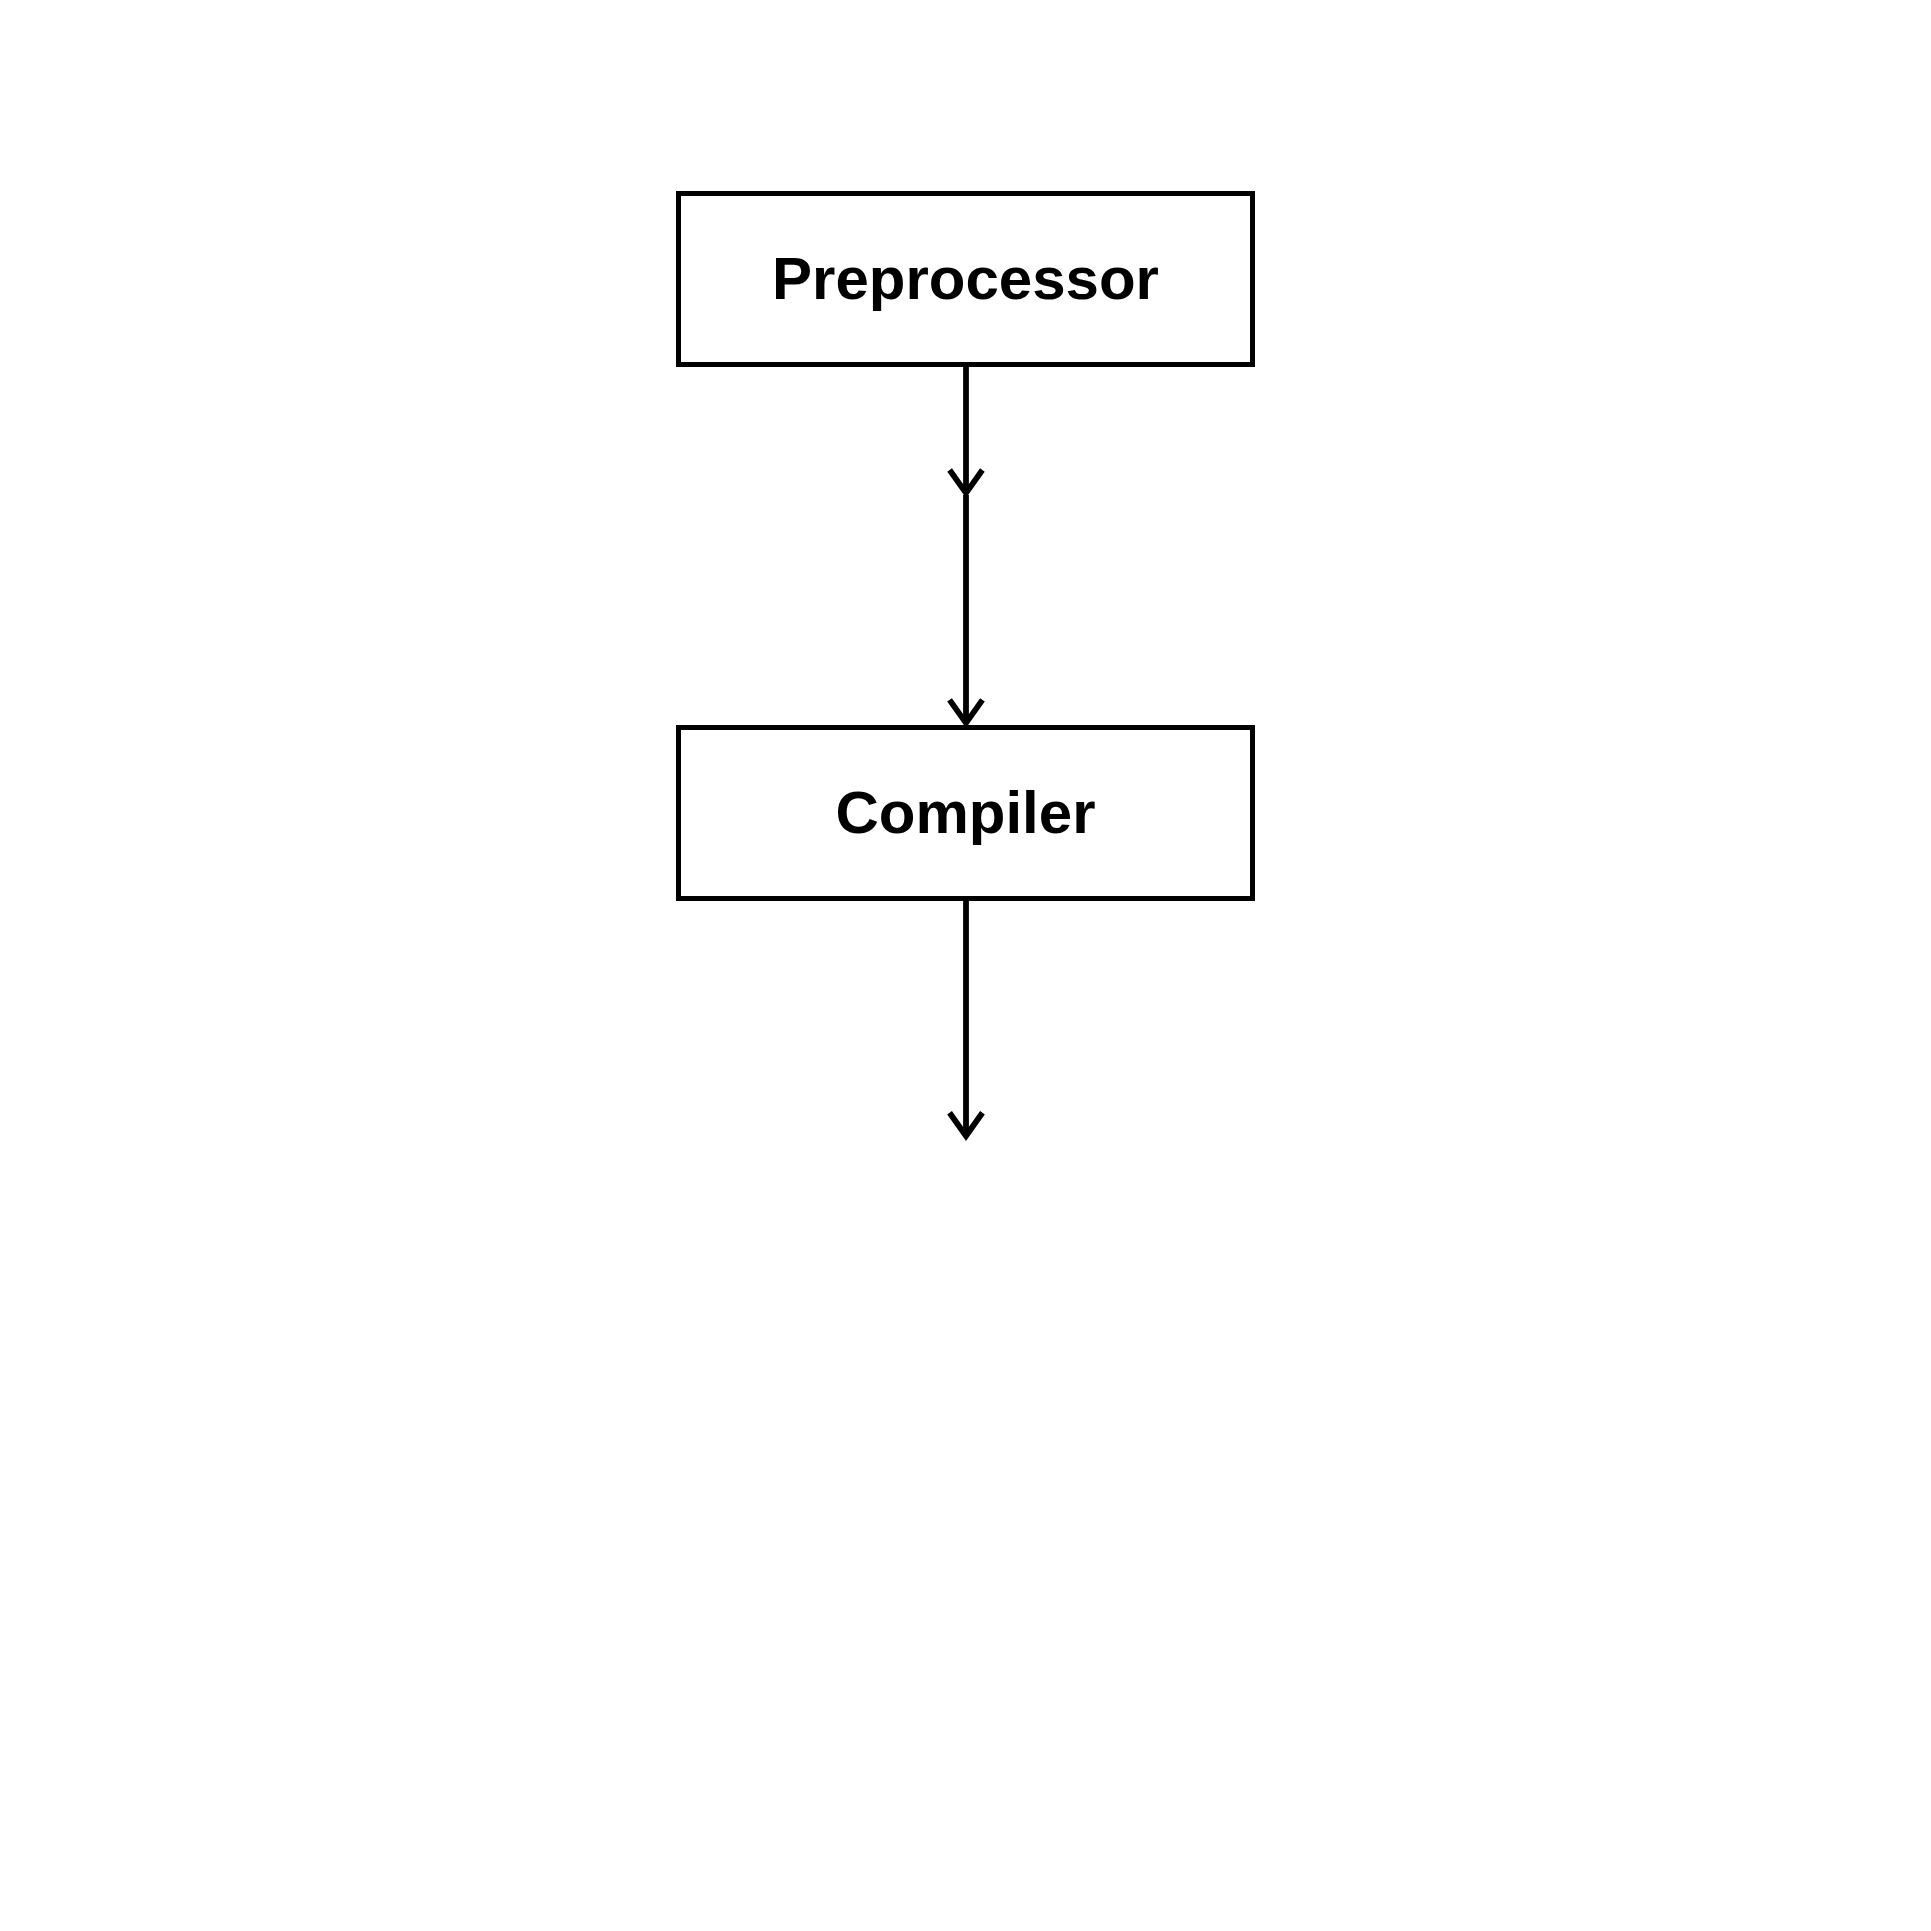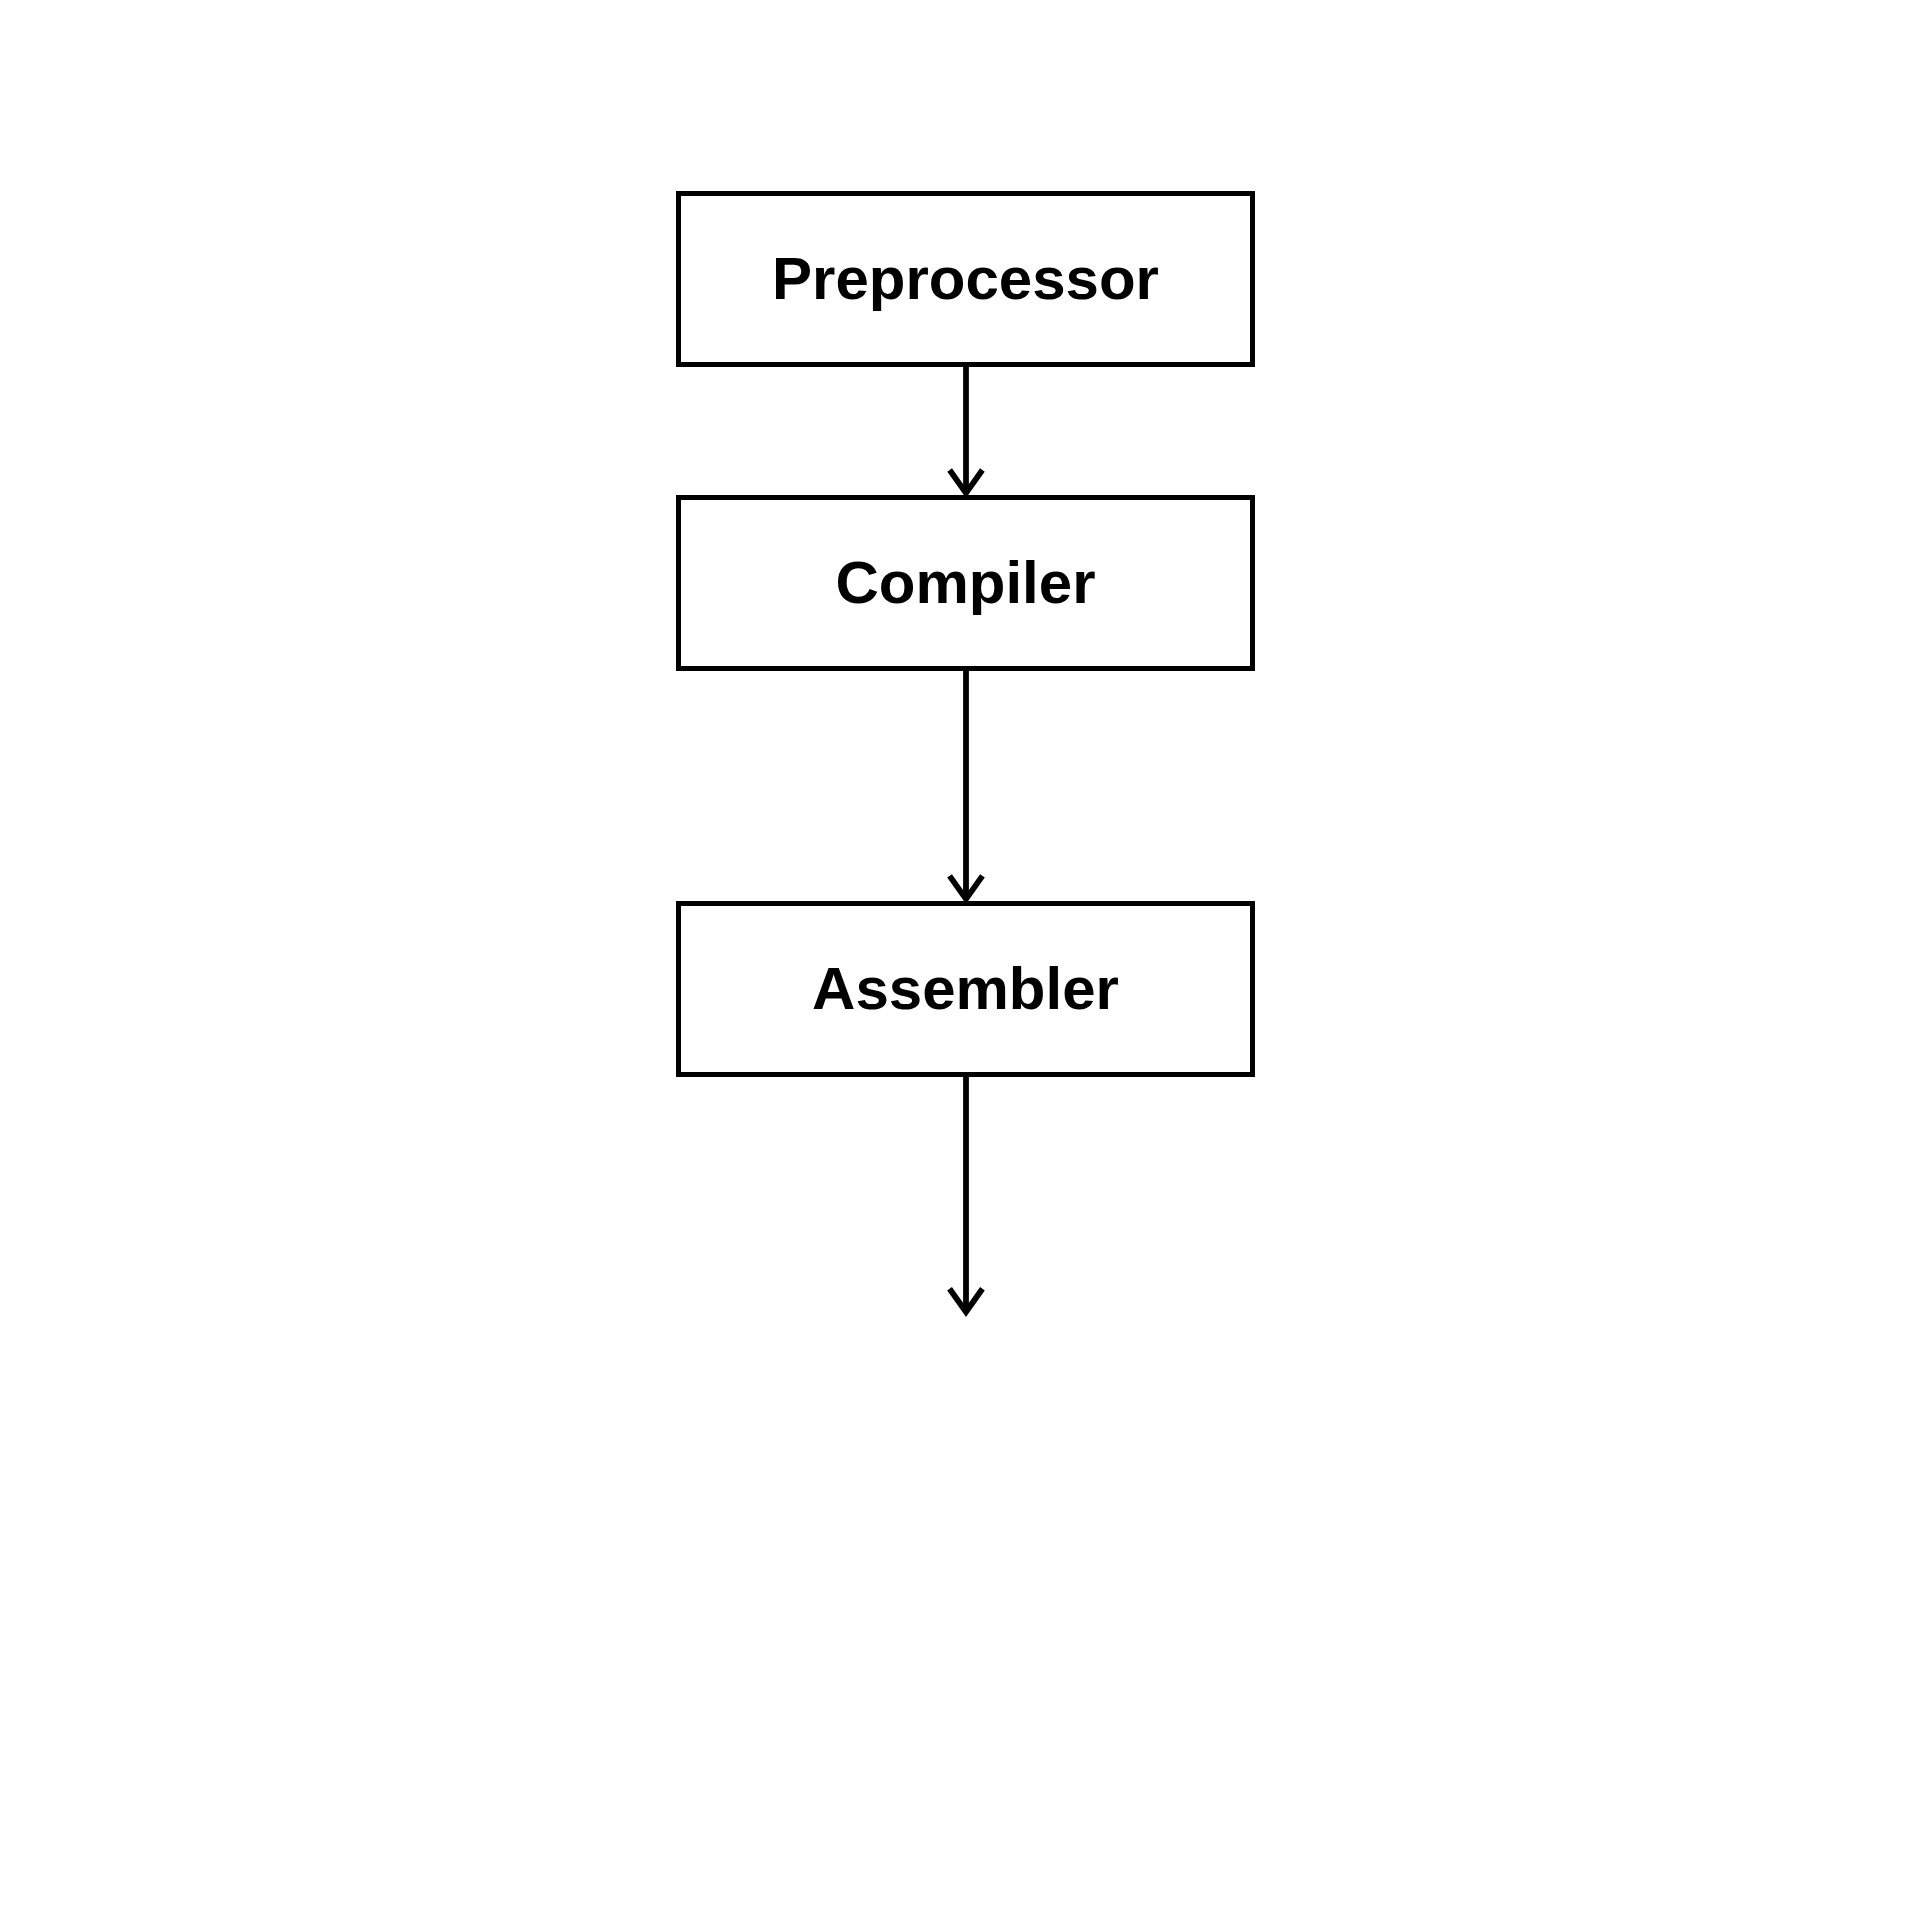--- a/index.html
+++ b/index.html
@@ -79,33 +79,30 @@
       <span class="node-label">Preprocessor</span>
     </div>
 
     <div class="connector" style="height:128px;">
       <svg width="58" height="128" viewBox="0 0 60 133" aria-hidden="true">
         <line class="edge-line" x1="30" y1="0" x2="30" y2="128"></line>
         <polyline class="edge-head" points="13,107 30,131 47,107"></polyline>
       </svg>
     </div>
 
-    <div class="node-box">
-      <span class="node-label">Compiler</span>
-    </div>
 
     <div class="connector" style="height:230px;">
       <svg width="58" height="230" viewBox="0 0 60 238" aria-hidden="true">
         <line class="edge-line" x1="30" y1="0" x2="30" y2="233"></line>
         <polyline class="edge-head" points="13,212 30,236 47,212"></polyline>
       </svg>
     </div>
 
     <div class="node-box">
-      <span class="node-label">Assembler</span>
+      <span class="node-label">Compiler</span>
     </div>
 
     <div class="connector" style="height:237px;">
       <svg width="58" height="237" viewBox="0 0 60 245" aria-hidden="true">
         <line class="edge-line" x1="30" y1="0" x2="30" y2="240"></line>
         <polyline class="edge-head" points="13,219 30,243 47,219"></polyline>
       </svg>
     </div>
 
 

